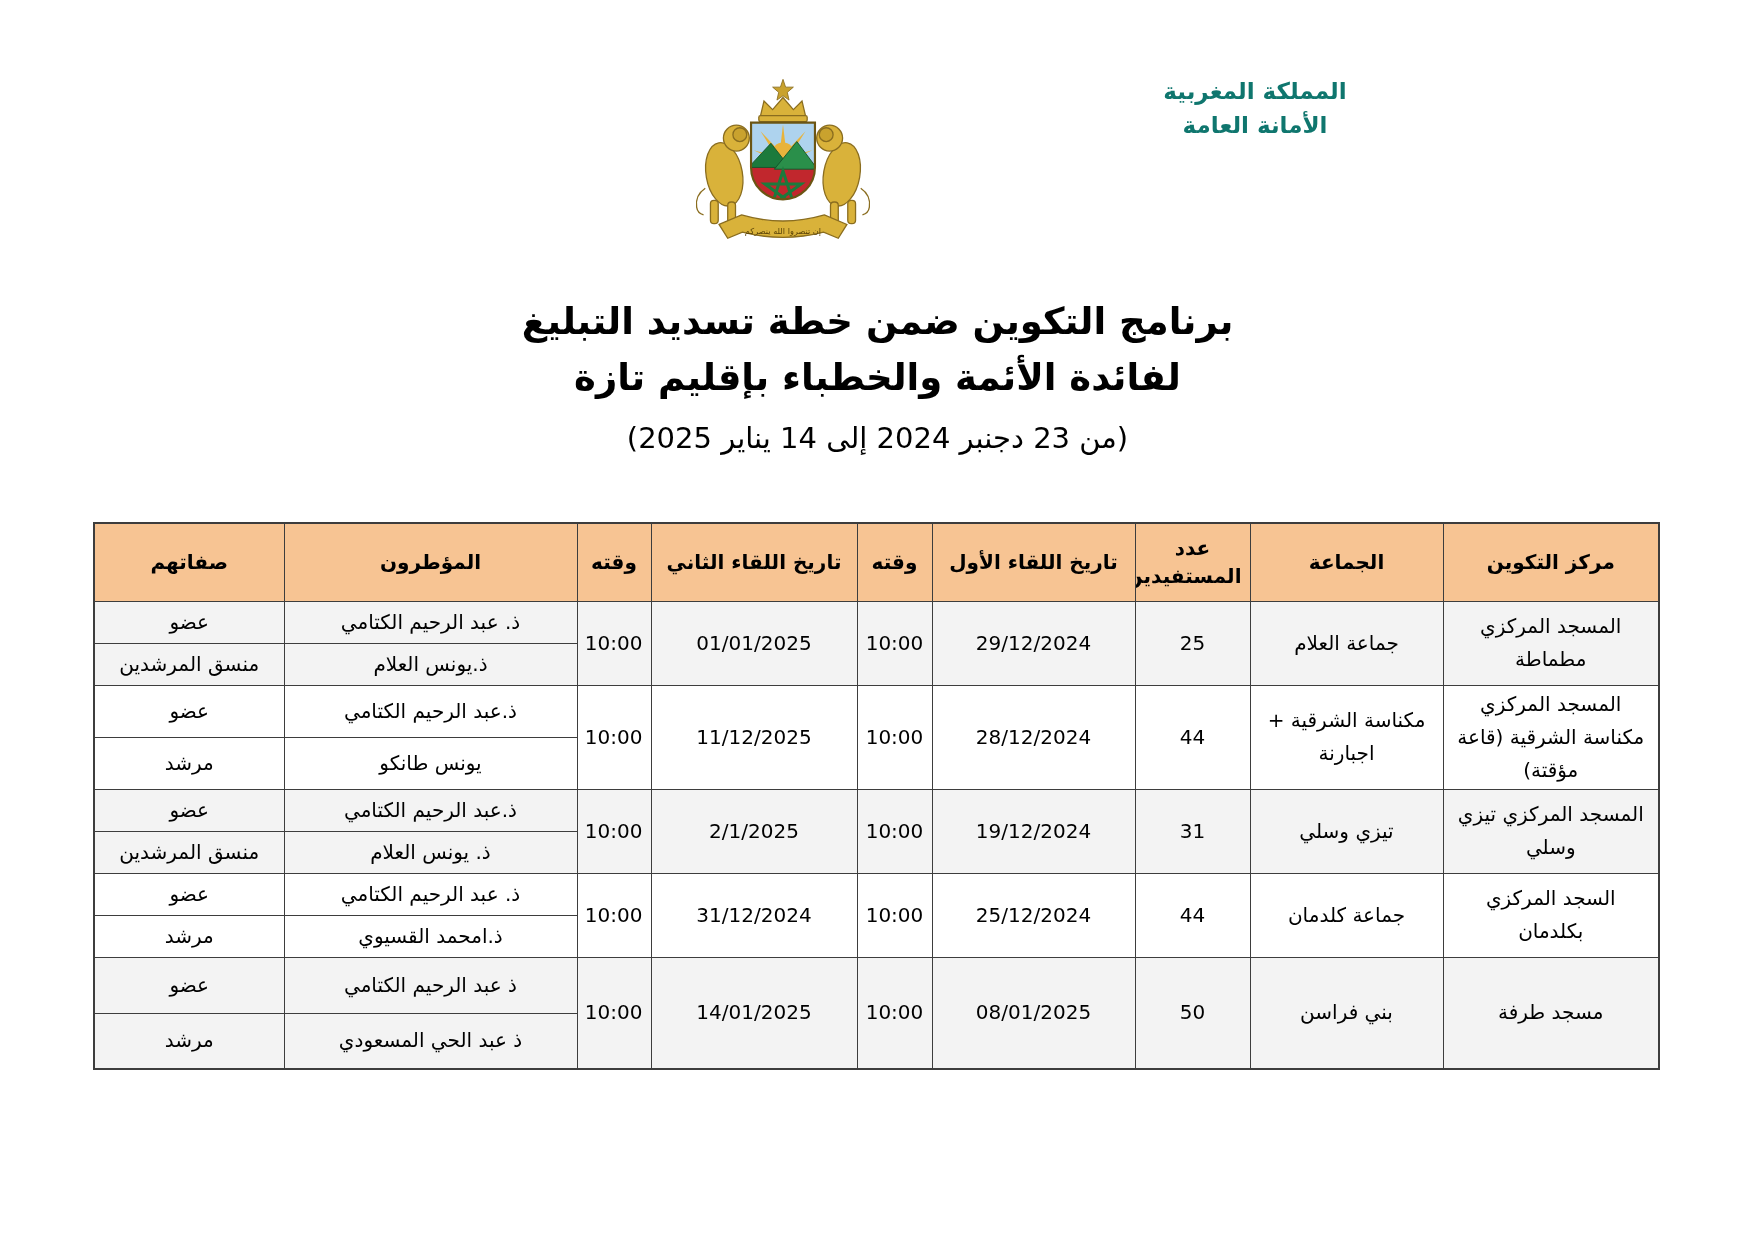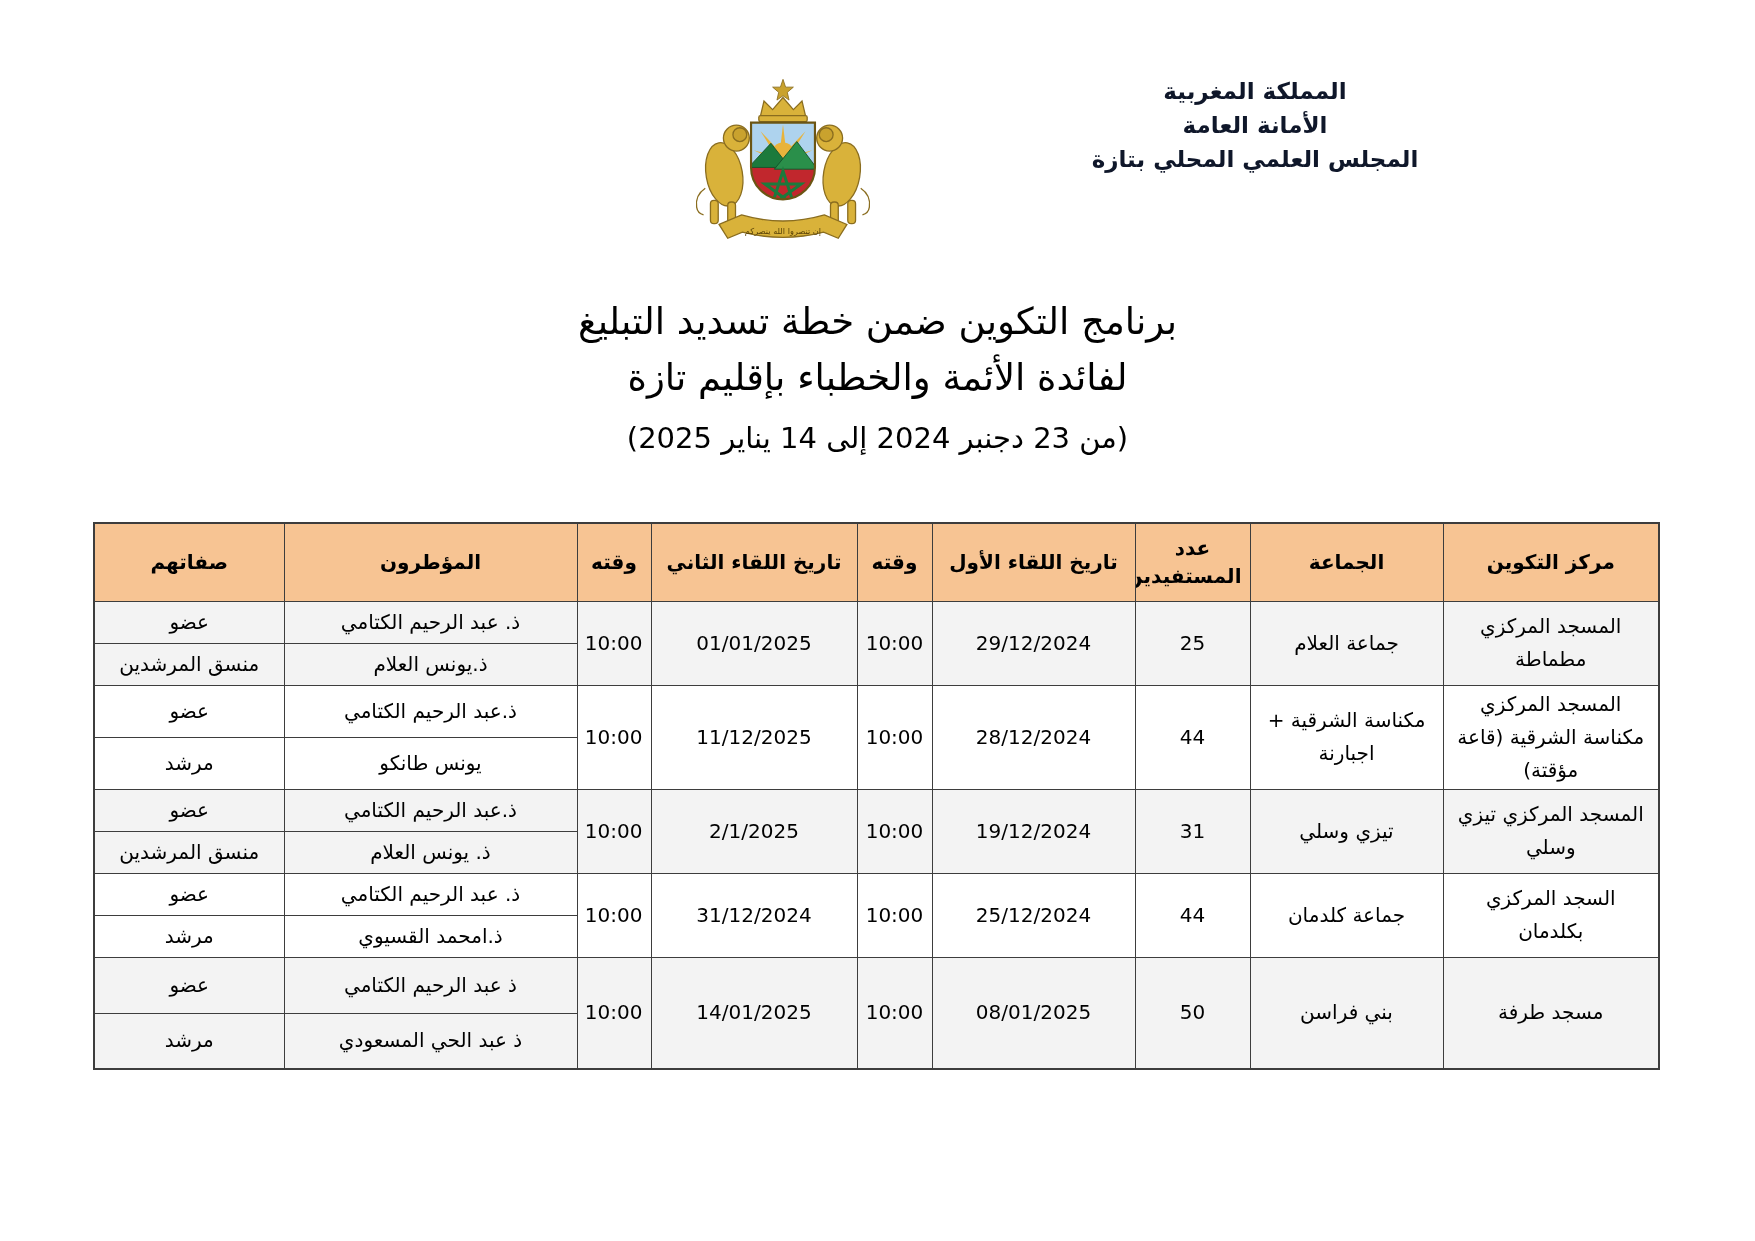--- a/index.html
+++ b/index.html
@@ -1,28 +1,28 @@
 <!DOCTYPE html>
 <html lang="ar" dir="rtl"><head>
 <meta charset="utf-8">
 <style>
   * { margin:0; padding:0; box-sizing:border-box; }
   body { font-family:"DejaVu Sans", sans-serif; background:#ffffff; }
   .page { position:relative; width:1755px; height:1241px; background:#fff; overflow:hidden; }
 
   
   .gov-header { position:absolute; top:74px; right:315px; width:370px;
-    text-align:center; font-weight:bold; font-size:23px; line-height:1.48; color:#0f172a; }
+    text-align:center; font-weight:bold; font-size:23px; line-height:1.48; color:#0f766e; }
 
   
   .emblem { position:absolute; top:74px; left:688px; width:190px; height:180px; }
 
   
   .title-wrap { position:absolute; top:294px; left:0; width:100%; text-align:center; color:#000; }
-  .title-line { font-size:37px; font-weight:normal; line-height:1.5; }
+  .title-line { font-size:37px; font-weight:bold; line-height:1.5; }
   .date-line { font-size:29px; margin-top:16px; font-weight:normal; }
 
   
   table.program { position:absolute; top:522px; right:95px; width:1565px;
     border-collapse:collapse; table-layout:fixed; direction:rtl;
     border:2px solid #3d3d3d; }
   .program th, .program td { border:1px solid #3d3d3d; text-align:center;
     vertical-align:middle; padding:2px 8px; color:#000; overflow:hidden; }
   .program thead th { background:#F7C493; font-size:20px; font-weight:bold; height:78px; line-height:1.4; }
   .program td { font-size:20px; line-height:1.65; background:#ffffff; }
@@ -32,21 +32,20 @@
   tr.group-start td { border-top:1.5px solid #3d3d3d; }
 </style>
 </head>
 <body>
 
 <div class="page">
 
   <div class="gov-header">
     <div>المملكة المغربية</div>
     <div>الأمانة العامة</div>
-    <div>المجلس العلمي المحلي بتازة</div>
   </div>
 
   <svg class="emblem" viewBox="0 0 220 200">
     <defs>
       <clipPath id="sh">
           <path d="M73 52 h74 v52 a37 37 0 0 1 -74 0 z"></path>
         </clipPath>
     </defs>
 
     <polygon points="110,2 113,11 122,11 115,17 117,26 110,21 103,26 105,17 98,11 107,11" fill="#C9A22E" stroke="#8a6d1f" stroke-width="1"></polygon>

